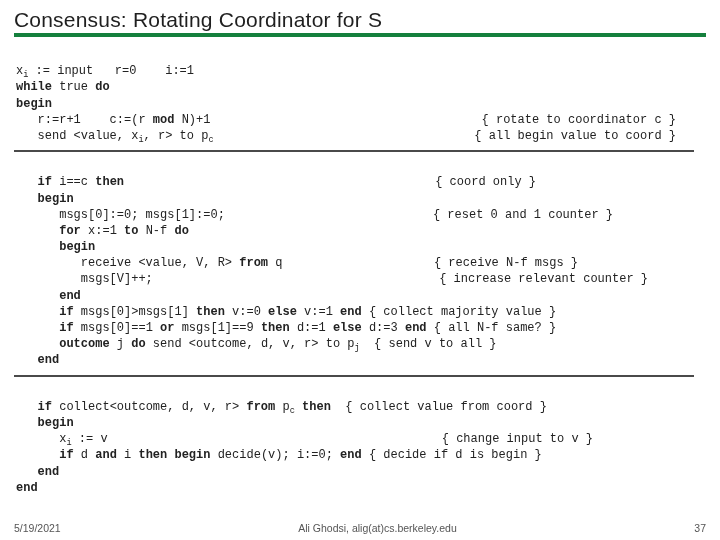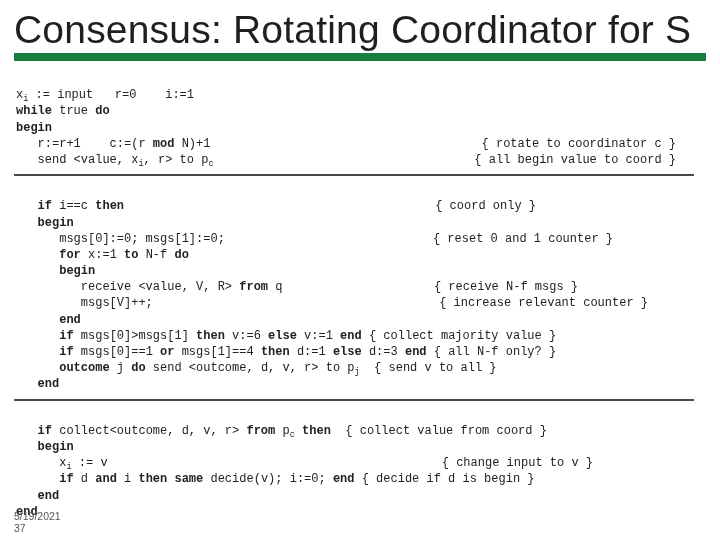--- a/index.html
+++ b/index.html
@@ -11,24 +11,24 @@
     position: relative;
     overflow: hidden;
   }
   .slide {
     width: 720px;
     height: 540px;
     padding: 8px 14px 0 14px;
     position: relative;
   }
   .title {
-    font-size: 39px;
+    font-size: 21px;
     font-weight: normal;
     color: #1f1f1f;
-    border-bottom: 8px solid #15803d;
+    border-bottom: 4px solid #15803d;
     padding-bottom: 1px;
     margin-bottom: 10px;
     letter-spacing: 0.2px;
   }
   .codeblock {
     font-family: "Courier New", monospace;
     font-size: 12px;
     line-height: 1.35;
     white-space: pre;
     color: #222;
@@ -44,21 +44,20 @@
   .footer {
     position: absolute;
     bottom: 6px;
     left: 14px;
     right: 14px;
     font-size: 10.5px;
     color: #555;
     display: flex;
     justify-content: space-between;
     font-family: Verdana, Arial, sans-serif;
-    flex-direction: column;
   }
   sub { font-size: 0.72em; vertical-align: sub; line-height: 0; }
 </style>
 </head>
 <body>
 
 <div class="slide">
 
   <div class="title">Consensus: Rotating Coordinator for S</div>
 
@@ -73,32 +72,33 @@
 
   <div class="codeblock">
 <span><span>   </span><span class="kw">if</span><span> i==c </span><span class="kw">then</span><span style="float:right;padding-right:170px">{ coord only }</span></span>
 <span><span class="kw">   begin</span></span>
 <span><span>      msgs[0]:=0; msgs[1]:=0;</span><span style="float:right;padding-right:93px">{ reset 0 and 1 counter }</span></span>
 <span><span>      </span><span class="kw">for</span><span> x:=1 </span><span class="kw">to</span><span> N-f </span><span class="kw">do</span></span>
 <span><span class="kw">      begin</span></span>
 <span><span>         receive &lt;value, V, R&gt; </span><span class="kw">from</span><span> q</span><span style="float:right;padding-right:128px">{ receive N-f msgs }</span></span>
 <span><span>         msgs[V]++;</span><span style="float:right;padding-right:58px">{ increase relevant counter }</span></span>
 <span><span class="kw">      end</span></span>
-<span><span>      </span><span class="kw">if</span><span> msgs[0]&gt;msgs[1] </span><span class="kw">then</span><span> v:=6 </span><span class="kw">else</span><span> v:=1 </span><span class="kw">end</span><span> { collect majority value }</span></span>
-<span><span>      </span><span class="kw">if</span><span> msgs[0]==1 </span><span class="kw">or</span><span> msgs[1]==4 </span><span class="kw">then</span><span> d:=1 </span><span class="kw">else</span><span> d:=3 </span><span class="kw">end</span><span> { all N-f only? }</span></span>
+<span><span>      </span><span class="kw">if</span><span> msgs[0]&gt;msgs[1] </span><span class="kw">then</span><span> v:=0 </span><span class="kw">else</span><span> v:=1 </span><span class="kw">end</span><span> { collect majority value }</span></span>
+<span><span>      </span><span class="kw">if</span><span> msgs[0]==1 </span><span class="kw">or</span><span> msgs[1]==9 </span><span class="kw">then</span><span> d:=1 </span><span class="kw">else</span><span> d:=3 </span><span class="kw">end</span><span> { all N-f same? }</span></span>
 <span><span>      </span><span class="kw">outcome</span><span> j </span><span class="kw">do</span><span> send &lt;outcome, d, v, r&gt; to p</span><sub>j</sub><span>  { send v to all }</span></span>
 <span><span class="kw">   end</span></span></div>
 
   <hr class="hr">
 
   <div class="codeblock">
 <span><span>   </span><span class="kw">if</span><span> collect&lt;outcome, d, v, r&gt; </span><span class="kw">from</span><span> p</span><sub>c</sub><span> </span><span class="kw">then</span><span>  { collect value from coord }</span></span>
 <span><span class="kw">   begin</span></span>
 <span><span>      x</span><sub>i</sub><span> := v</span><span style="float:right;padding-right:113px">{ change input to v }</span></span>
-<span><span>      </span><span class="kw">if</span><span> d </span><span class="kw">and</span><span> i </span><span class="kw">then same</span><span> decide(v); i:=0; </span><span class="kw">end</span><span> { decide if d is begin }</span></span>
+<span><span>      </span><span class="kw">if</span><span> d </span><span class="kw">and</span><span> i </span><span class="kw">then begin</span><span> decide(v); i:=0; </span><span class="kw">end</span><span> { decide if d is begin }</span></span>
 <span><span class="kw">   end</span></span>
 <span><span class="kw">end</span></span></div>
 
   <div class="footer">
     <span>5/19/2021</span>
+    <span>Ali Ghodsi, alig(at)cs.berkeley.edu</span>
     <span>37</span>
   </div>
 </div>
 
 </body></html>

